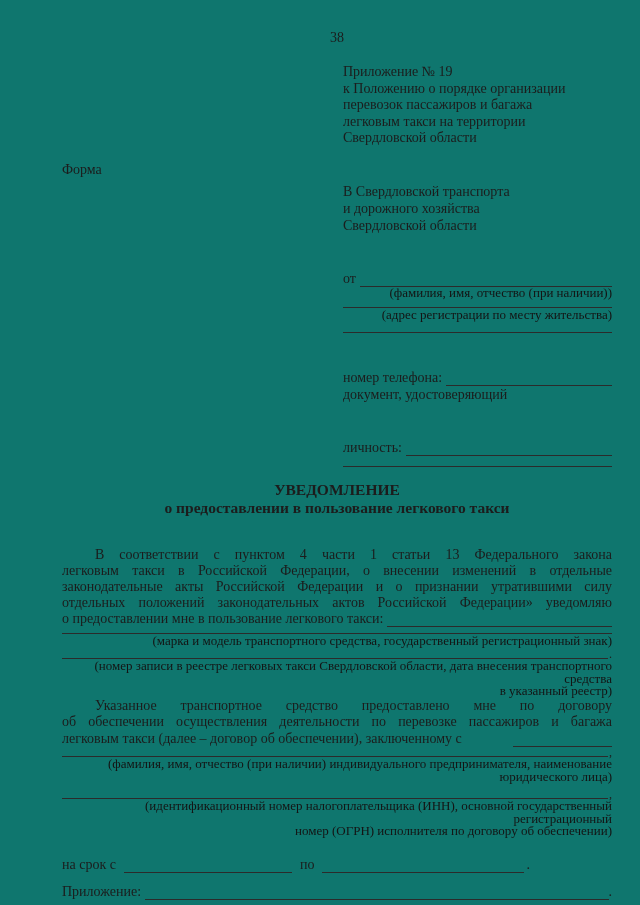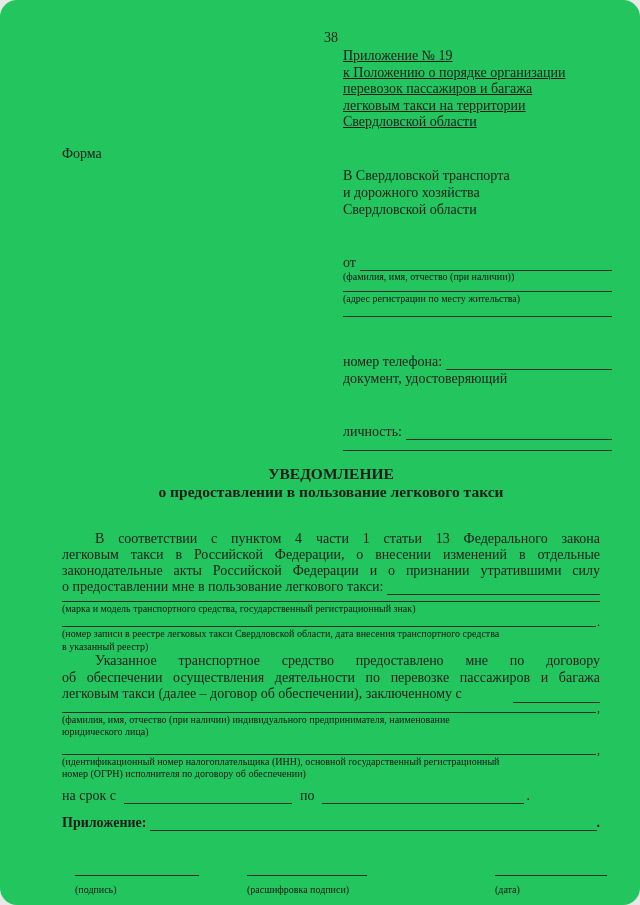--- a/index.html
+++ b/index.html
@@ -1,50 +1,49 @@
 <!DOCTYPE html>
 <html><head>
 <meta charset="utf-8">
 <style>
   html, body { margin: 0; padding: 0; background: #e8e8e8; }
   .page {
-    width: 640px; height: 905px; background: #22c55e;
+    width: 640px; height: 905px; background: #0f766e;
     font-family: "Liberation Serif", serif;
     font-size: 14px; color: #1c1c1c;
     box-sizing: border-box;
-    padding: 30px 40px 0 62px;
+    padding: 30px 28px 0 62px;
     position: relative; margin: 0 auto;
     overflow: hidden;
-    border-radius: 17px;
   }
   .pageno { text-align: center; line-height: 16px; }
   .rblock { margin-left: 281px; width: 269px; line-height: 16.5px; }
-  .appendix { margin-top: 2px; text-decoration: underline; }
+  .appendix { margin-top: 18px; }
   .forma { margin-top: 14px; line-height: 17px; }
   .ministry { margin-top: 5px; line-height: 17px; }
   .row { display: flex; align-items: flex-end; line-height: 17px; margin-top: 36px; }
   .bl { border-bottom: 1px solid #2b2b2b; height: 14px; }
   .fill { flex: 1 1 auto; margin-left: 4px; }
   .blankrow { height: 6px; border-bottom: 1px solid #2b2b2b; }
   .blankrow-wrap { display: flex; align-items: flex-end; line-height: 13px; }
   .blankrow-wrap .blankline { flex: 1 1 auto; height: 6px; border-bottom: 1px solid #2b2b2b; }
   .tail { font-size: 12px; line-height: 10px; padding-left: 1px; }
-  .cap { font-size: 10px; text-align: left; line-height: 12.5px; color: #141414; }
+  .cap { font-size: 13px; text-align: right; line-height: 12.5px; color: #141414; }
   .cap2 { margin-top: 1px; }
   .title { margin-top: 14px; text-align: center; font-weight: bold; font-size: 15.5px; line-height: 18px; }
   .para { margin-top: 30px; }
   .jline { text-align: justify; text-align-last: justify; line-height: 16px; }
   .jline2 { line-height: 16.5px; }
   .indent { padding-left: 33px; }
   .flexline { display: flex; align-items: flex-end; line-height: 16px; }
   .flexline2 { line-height: 16.5px; gap: 47px; }
-  .term-row { display: flex; align-items: flex-end; line-height: 17px; margin-top: 6px; }
+  .term-row { display: flex; align-items: flex-end; line-height: 17px; margin-top: 18px; }
   .term-row .b1 { width: 168px; border-bottom: 1px solid #2b2b2b; height: 14px; margin: 0 8px; }
   .term-row .b2 { width: 202px; border-bottom: 1px solid #2b2b2b; height: 14px; margin: 0 2px 0 8px; }
-  .attach-row { display: flex; align-items: flex-end; line-height: 17px; margin-top: 10px; font-weight: bold; }
+  .attach-row { display: flex; align-items: flex-end; line-height: 17px; margin-top: 10px; }
   .sig-block { position: relative; margin-top: 30px; height: 46px; }
   .sig { position: absolute; top: 0; }
   .sig .line { border-bottom: 1px solid #2b2b2b; height: 14px; }
   .sig .cap { margin-top: 8px; }
   .sig1 { left: 13px; width: 124px; }
   .sig2 { left: 185px; width: 120px; }
   .sig3 { left: 433px; width: 112px; }
   .mt2 { margin-top: 2px; } .mt4 { margin-top: 4px; } .mt6 { margin-top: 6px; }
 </style>
 </head>
@@ -90,20 +89,21 @@
 
   <div class="title">
     <div>УВЕДОМЛЕНИЕ</div>
     <div>о предоставлении в пользование легкового такси</div>
   </div>
 
   <div class="para">
     <div class="jline indent">В соответствии с пунктом 4 части 1 статьи 13 Федерального закона</div>
     <div class="jline">легковым такси в Российской Федерации, о внесении изменений в отдельные</div>
     <div class="jline">законодательные акты Российской Федерации и о признании утратившими силу</div>
+    <div class="jline">отдельных положений законодательных актов Российской Федерации» уведомляю</div>
     <div class="flexline">
       <span>о предоставлении мне в пользование легкового такси:</span>
       <span class="bl fill"></span>
     </div>
   </div>
 
   <div class="blankrow"></div>
   <div class="cap cap2">(марка и модель транспортного средства, государственный регистрационный знак)</div>
 
   <div class="blankrow-wrap mt2">

